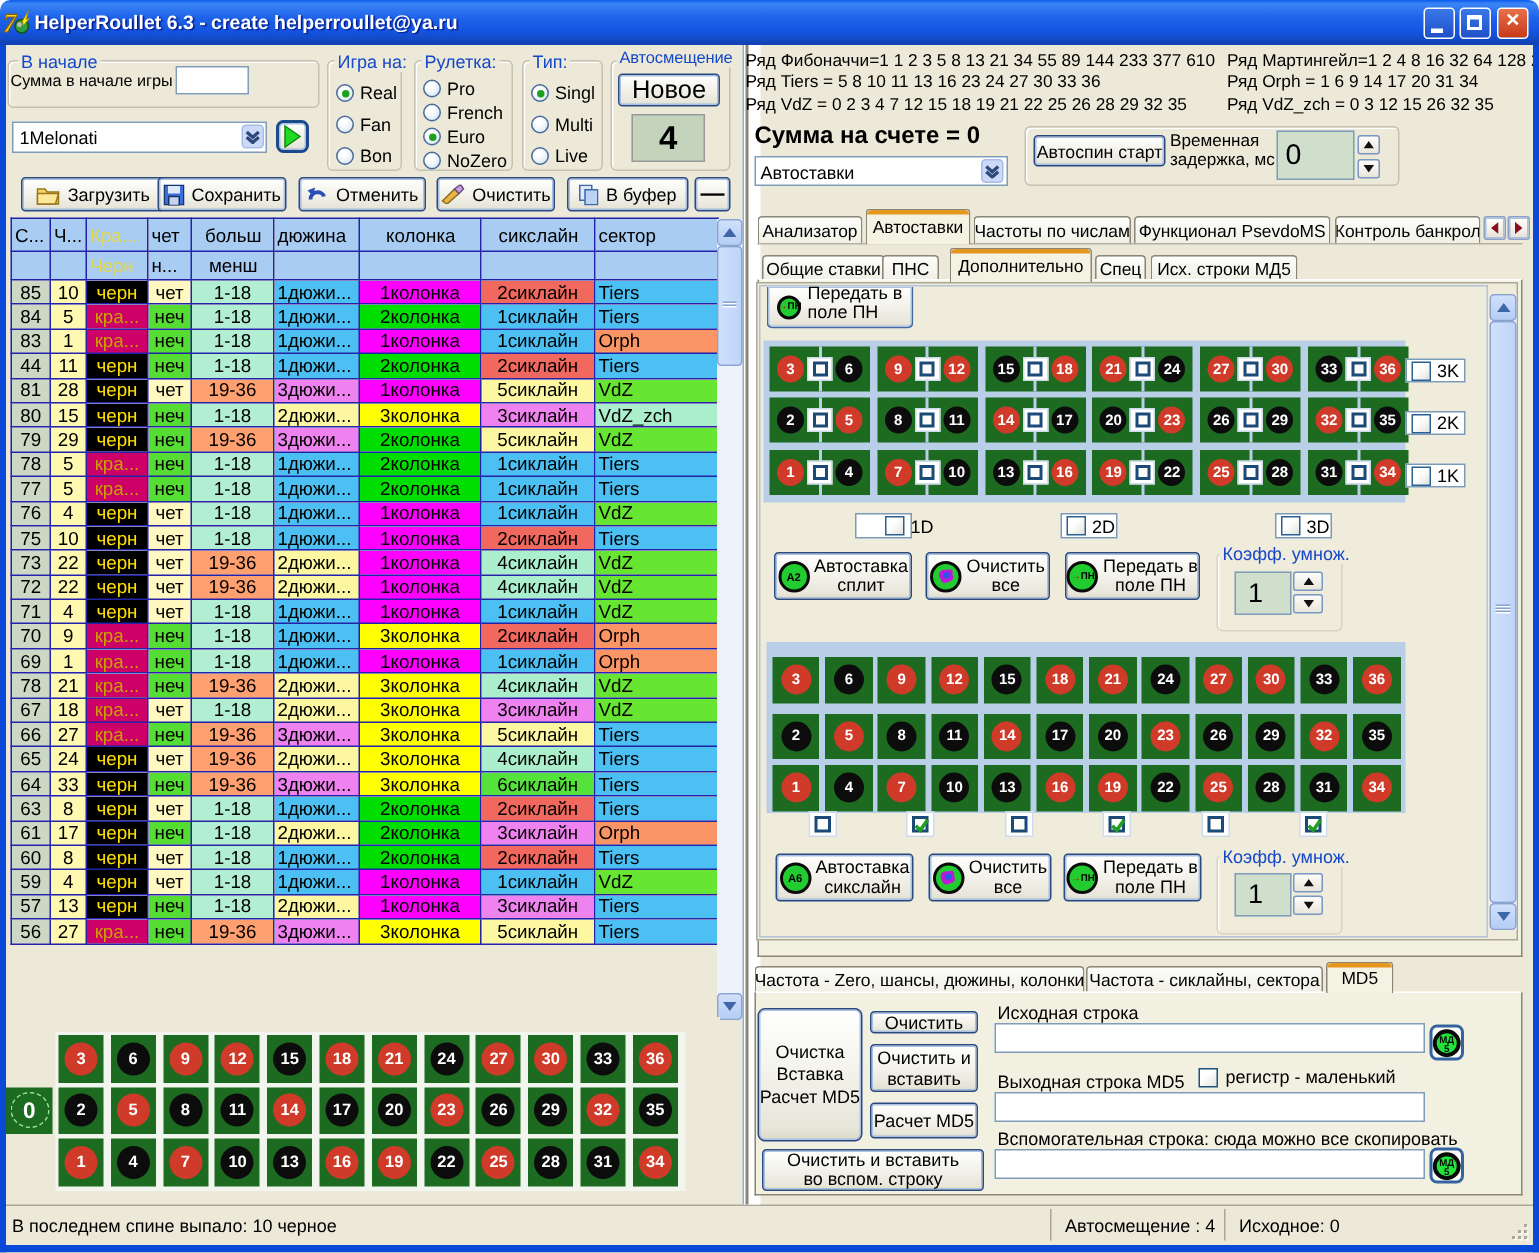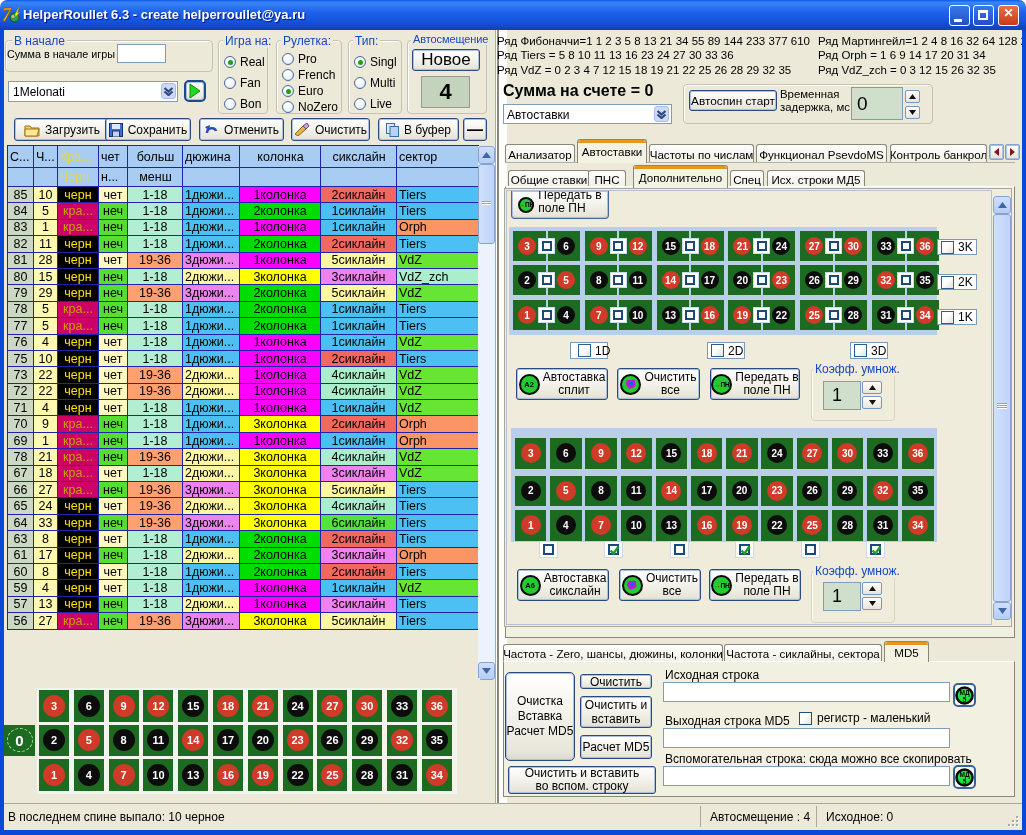--- a/index.html
+++ b/index.html
@@ -225,21 +225,21 @@
         <td class="c2">1</td>
         <td class="ct" style="background:#cc0066;color:#c8a000">кра...</td>
         <td class="ct" style="background:#55dd33">неч</td>
         <td class="ct" style="background:#b2eed2">1-18</td>
         <td class="cl" style="background:#4cc0f2">1дюжи...</td>
         <td class="ct" style="background:#ff00ff">1колонка</td>
         <td class="ct" style="background:#4cc0f2">1сиклайн</td>
         <td class="cl" style="background:#fb9566">Orph</td>
       </tr>
 <tr>
-        <td class="c1">82</td>
+        <td class="c1">44</td>
         <td class="c2">11</td>
         <td class="ct" style="background:#000;color:#ffe000">черн</td>
         <td class="ct" style="background:#55dd33">неч</td>
         <td class="ct" style="background:#b2eed2">1-18</td>
         <td class="cl" style="background:#4cc0f2">1дюжи...</td>
         <td class="ct" style="background:#00dd00">2колонка</td>
         <td class="ct" style="background:#f1685e">2сиклайн</td>
         <td class="cl" style="background:#4cc0f2">Tiers</td>
       </tr>
 <tr>
@@ -836,21 +836,21 @@
     <div style="width:18px;height:18px;border-radius:50%;background:#0c0c0c;color:#fff;font-weight:bold;font-size:10px;display:flex;align-items:center;justify-content:center;flex:none">31</div>
     <div class="svline"></div>
     <div class="cbx">
       <div></div>
     </div>
     <div style="width:18px;height:18px;border-radius:50%;background:#d03a28;color:#fff;font-weight:bold;font-size:10px;display:flex;align-items:center;justify-content:center;flex:none">34</div>
   </div>
 <div style="position:absolute;left:937px;top:239px;width:40px;height:16px;background:#fff;border:1px solid #7a9ab8;display:flex;align-items:center;gap:4px;font-size:12px;padding-left:3px"><div class="cb" style="border-color:#2a6090"></div>3K</div>
 <div style="position:absolute;left:937px;top:274px;width:40px;height:16px;background:#fff;border:1px solid #7a9ab8;display:flex;align-items:center;gap:4px;font-size:12px;padding-left:3px"><div class="cb" style="border-color:#2a6090"></div>2K</div>
 <div style="position:absolute;left:937px;top:309px;width:40px;height:16px;background:#fff;border:1px solid #7a9ab8;display:flex;align-items:center;gap:4px;font-size:12px;padding-left:3px"><div class="cb" style="border-color:#2a6090"></div>1K</div>
-<div style="position:absolute;left:570px;top:342px;width:38px;height:17px;background:#fff;border:1px solid #7a9ab8;display:flex;align-items:center;gap:4px;font-size:12px;padding-left:7px"><div class="cb" style="border-color:#2a6090"></div>1D</div>
+<div style="position:absolute;left:570px;top:342px;width:38px;height:17px;background:#fff;border:1px solid #7a9ab8;display:flex;align-items:center;gap:4px;font-size:12px;padding-left:19px"><div class="cb" style="border-color:#2a6090"></div>1D</div>
 <div style="position:absolute;left:707px;top:342px;width:38px;height:17px;background:#fff;border:1px solid #7a9ab8;display:flex;align-items:center;gap:4px;font-size:12px;padding-left:3px"><div class="cb" style="border-color:#2a6090"></div>2D</div>
 <div style="position:absolute;left:850px;top:342px;width:38px;height:17px;background:#fff;border:1px solid #7a9ab8;display:flex;align-items:center;gap:4px;font-size:12px;padding-left:3px"><div class="cb" style="border-color:#2a6090"></div>3D</div>
 <div class="btn" style="left:516px;top:368px;width:92px;height:32px;font-size:12px;line-height:13px;gap:3px">
     <div class="icongreen" style="font-size:7.5px">А2</div>
     <div style="text-align:center">Автоставка<br>сплит</div>
   </div>
 <div class="btn" style="left:617px;top:368px;width:83px;height:32px;font-size:12px;line-height:13px;gap:3px">
     <div class="icongreen">
       <svg width="14" height="14" viewBox="0 0 14 14">
         <path d="M2 7 Q2 2 7 3 Q12 1 11 6 Q13 10 8 11 Q4 13 3 9 Z" fill="#c018d8"></path>

